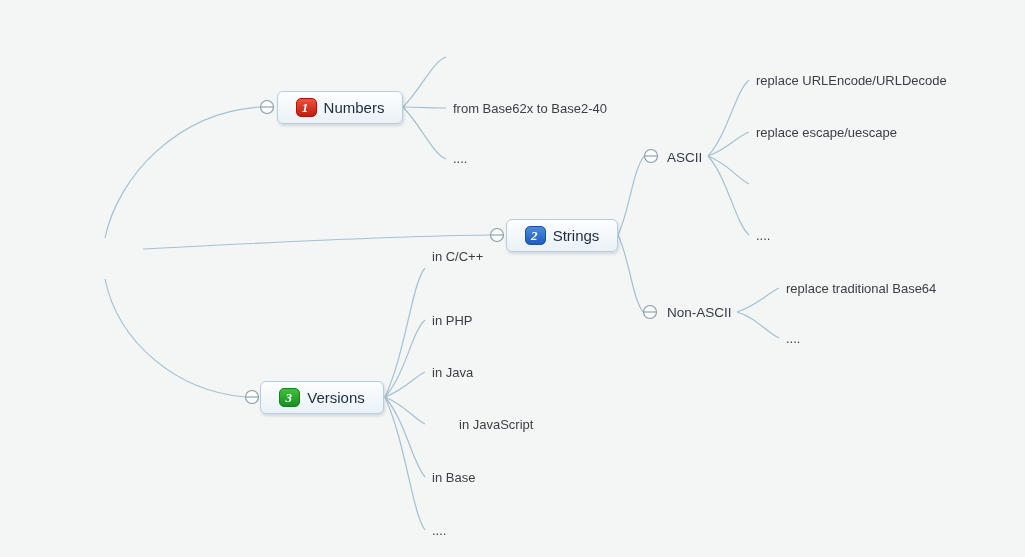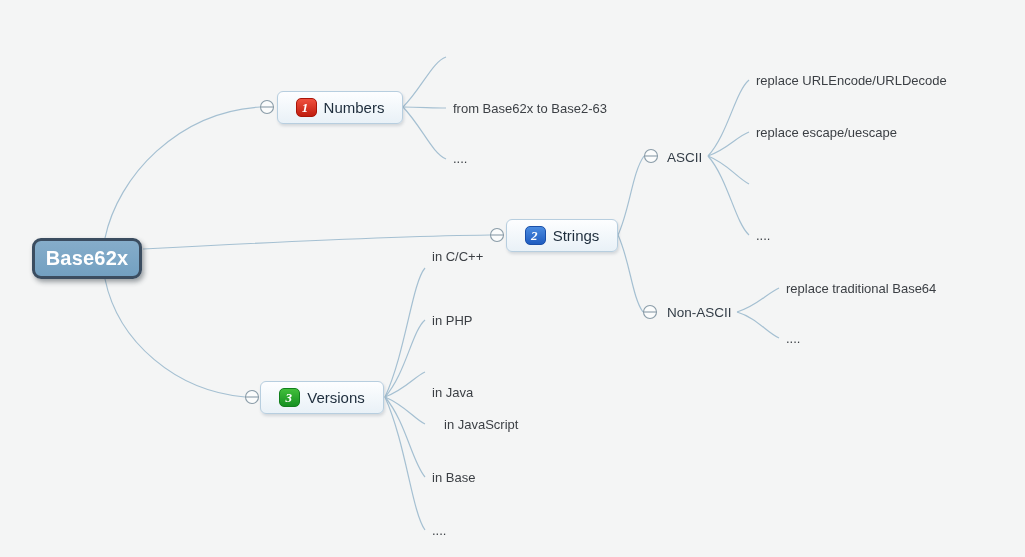--- a/index.html
+++ b/index.html
@@ -151,52 +151,49 @@
     <g>
       <circle cx="651" cy="156" r="6.5"></circle>
         <line x1="644.5" y1="156" x2="657.5" y2="156"></line>
     </g>
     <g>
       <circle cx="650" cy="312" r="6.5"></circle>
         <line x1="643.5" y1="312" x2="656.5" y2="312"></line>
     </g>
   </svg>
 
-  <div class="root-node">
-    <span class="root-label">Base62x</span>
-  </div>
 
   <div class="branch-node" style="left:277px; top:91px; width:126px;">
     <span class="badge badge-red">1</span>
     <span class="branch-label">Numbers</span>
   </div>
 
   <div class="branch-node" style="left:506px; top:219px; width:112px;">
     <span class="badge badge-blue">2</span>
     <span class="branch-label">Strings</span>
   </div>
 
   <div class="branch-node" style="left:260px; top:381px; width:124px;">
     <span class="badge badge-green">3</span>
     <span class="branch-label">Versions</span>
   </div>
 
   <div class="sub-label" style="left:667px; top:157px;text-align:right;">ASCII</div>
   <div class="sub-label" style="left:667px; top:312px;">Non-ASCII</div>
 
-  <div class="leaf" style="left:453px; top:108px;">from Base62x to Base2-63</div>
+  <div class="leaf" style="left:453px; top:108px;">from Base62x to Base2-40</div>
   <div class="leaf" style="left:453px; top:158px;">....</div>
 
   <div class="leaf" style="left:756px; top:80px;">replace URLEncode/URLDecode</div>
   <div class="leaf" style="left:756px; top:132px;">replace escape/uescape</div>
   <div class="leaf" style="left:756px; top:235px;">....</div>
 
   <div class="leaf" style="left:786px; top:288px;">replace traditional Base64</div>
   <div class="leaf" style="left:786px; top:338px;">....</div>
 
   <div class="leaf" style="left:432px; top:256px;">in C/C++</div>
   <div class="leaf" style="left:432px; top:320px;">in PHP</div>
-  <div class="leaf" style="left:432px; top:392px;">in Java</div>
-  <div class="leaf" style="left:424px; top:424px;padding-left:20px;">in JavaScript</div>
+  <div class="leaf" style="left:432px; top:372px;">in Java</div>
+  <div class="leaf" style="left:439px; top:424px;padding-left:20px;">in JavaScript</div>
   <div class="leaf" style="left:432px; top:477px;">in Base</div>
   <div class="leaf" style="left:432px; top:530px;">....</div>
 
 </div>
 
 </body></html>

